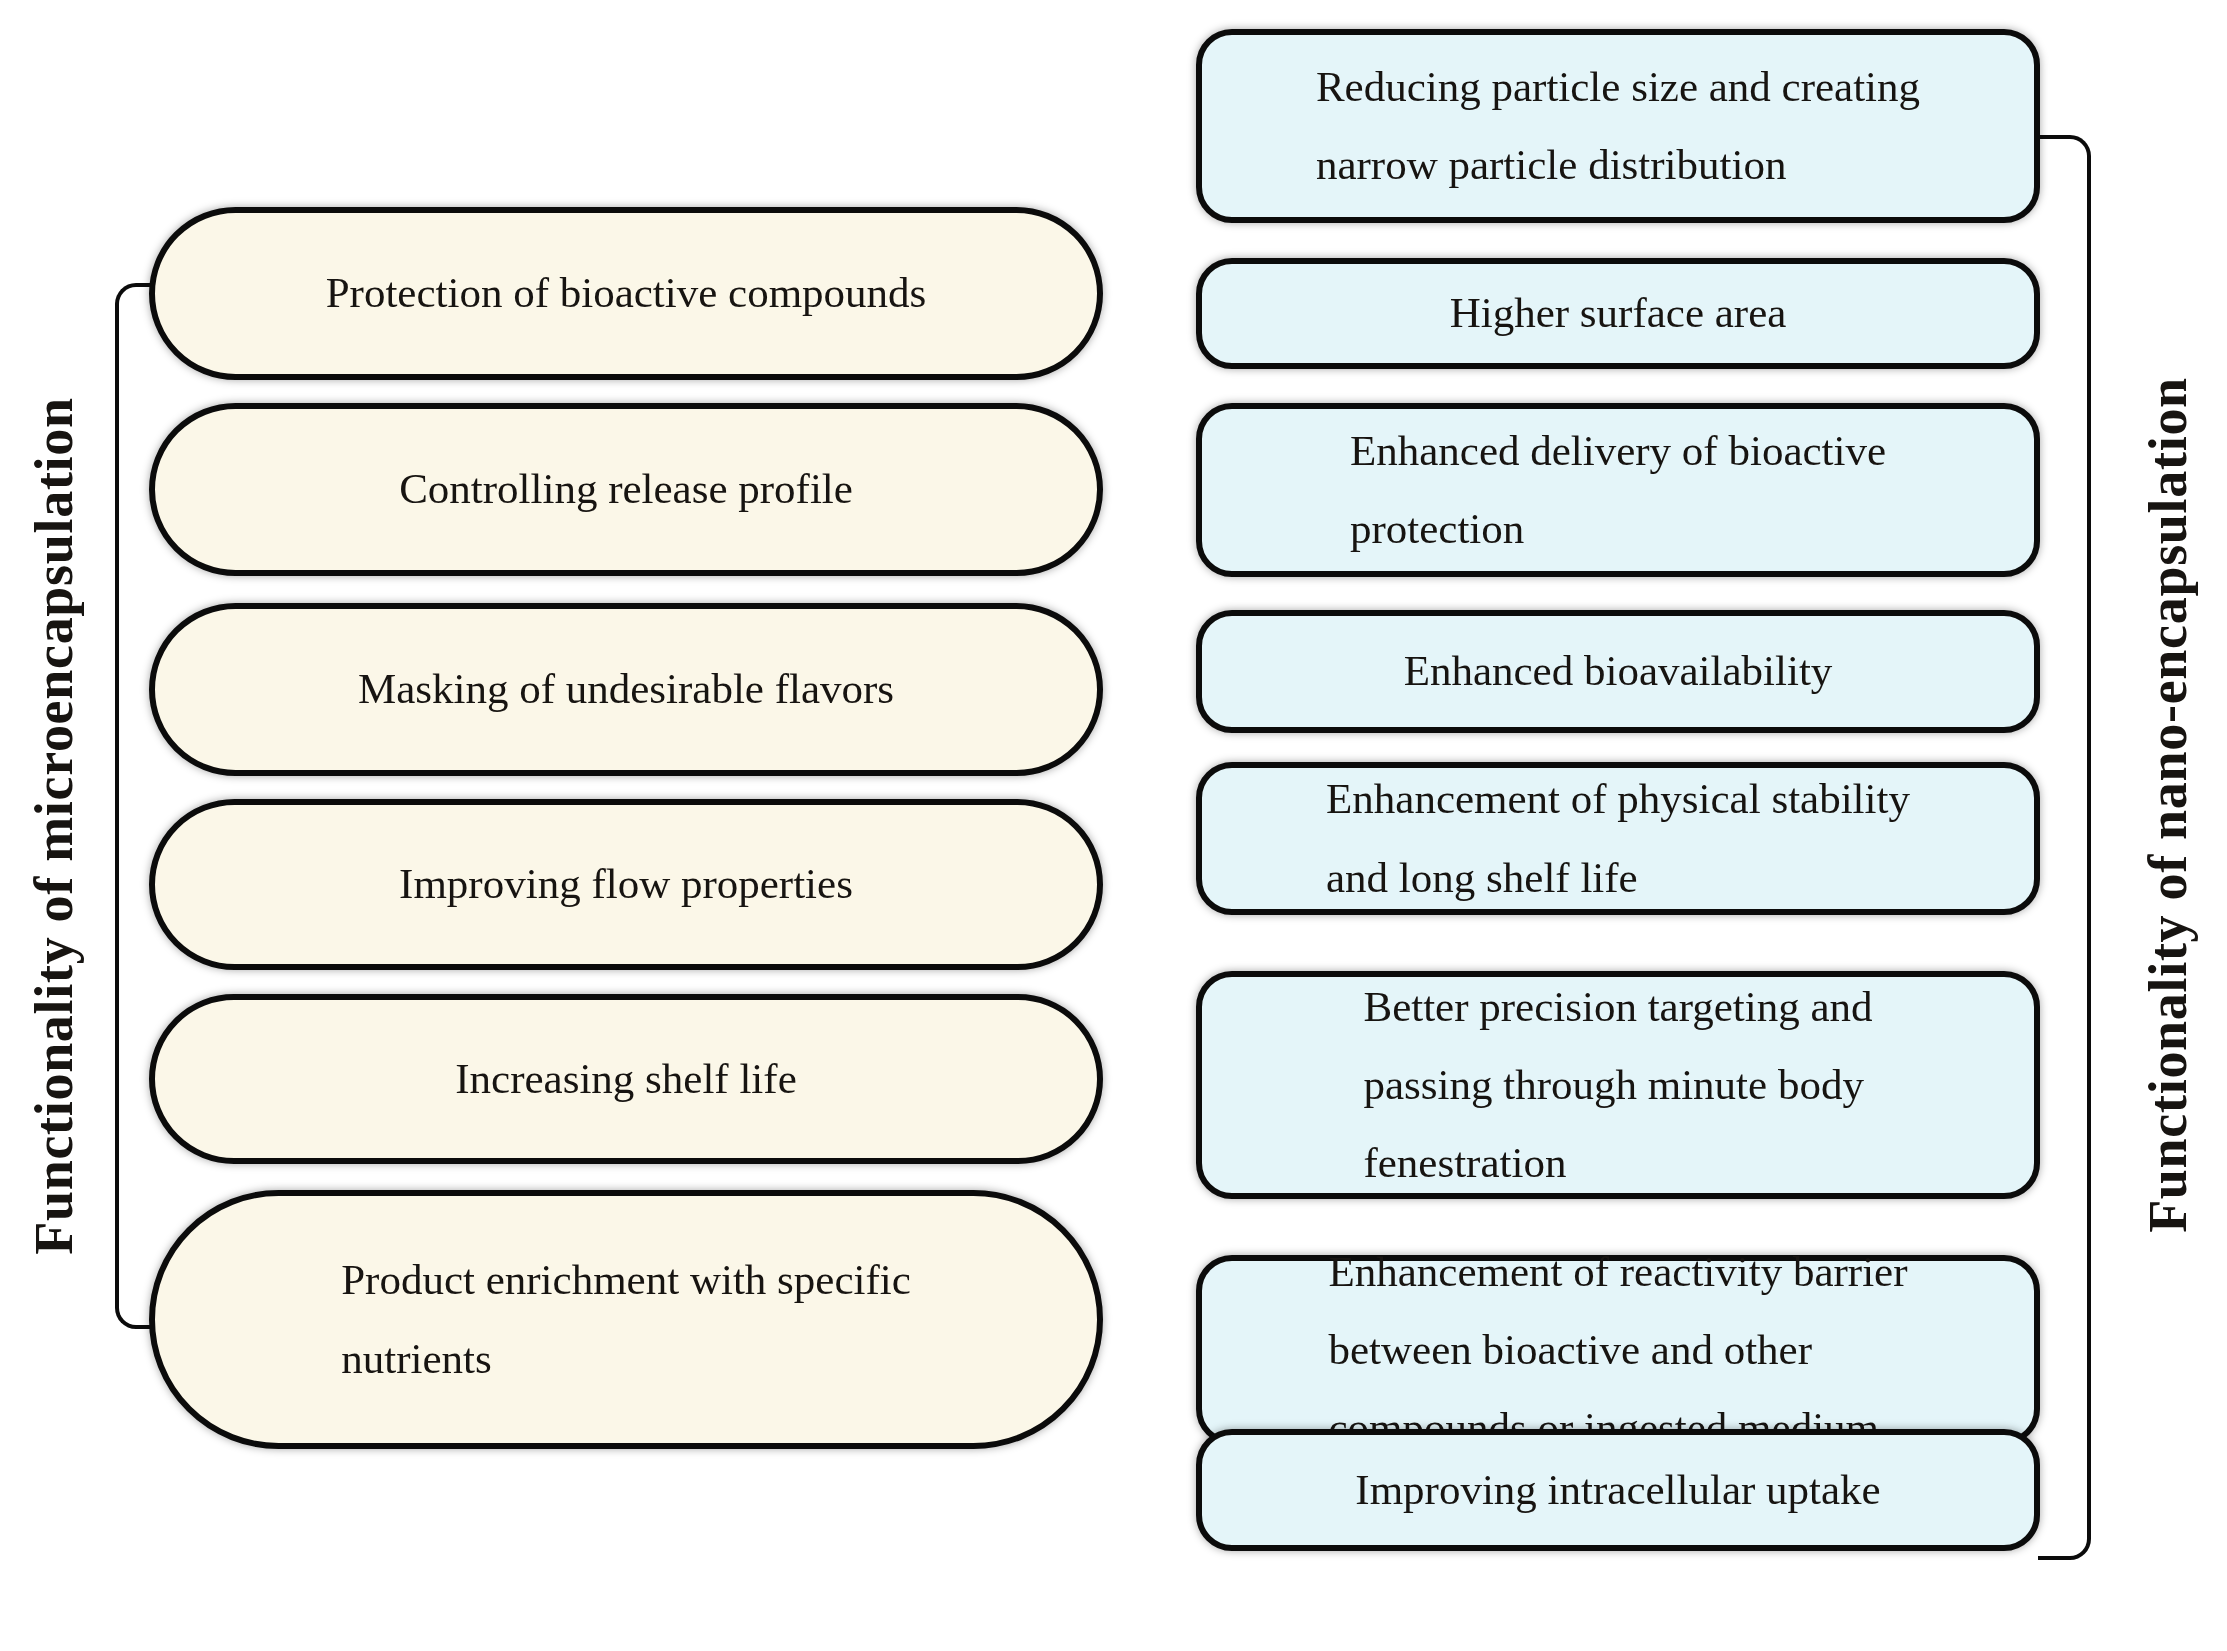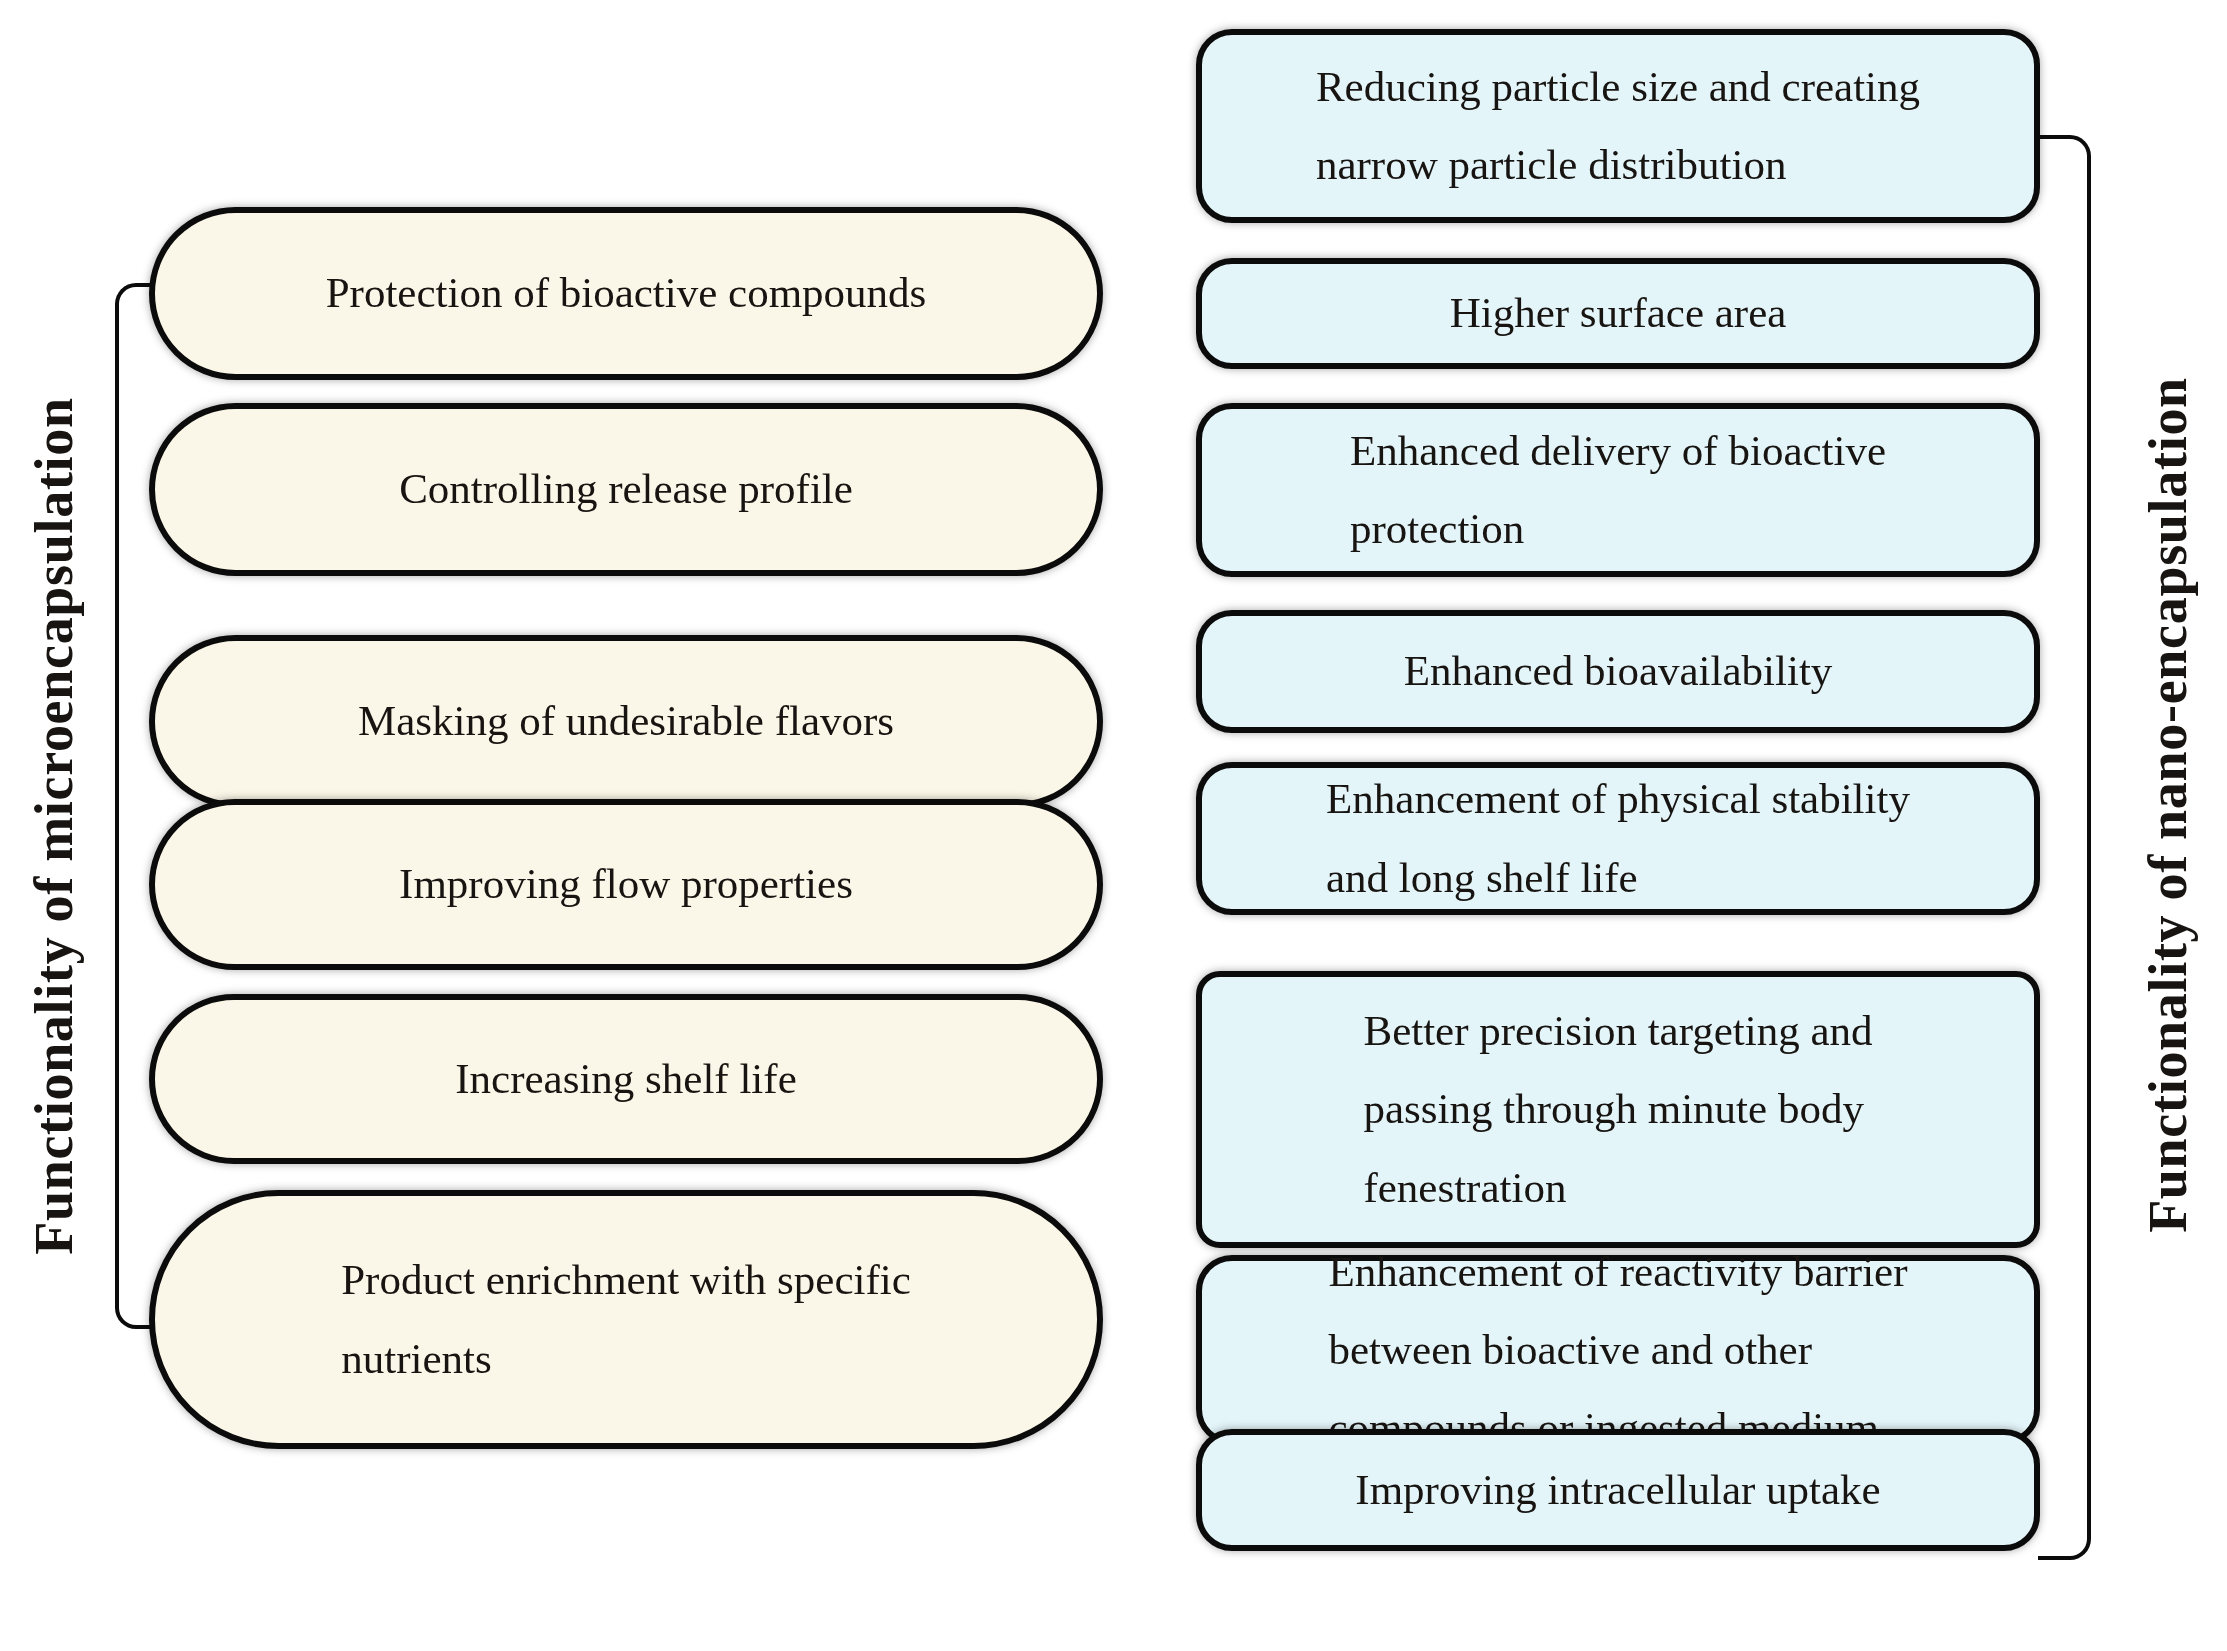--- a/index.html
+++ b/index.html
@@ -79,35 +79,35 @@
 <body>
 
 <div class="canvas">
 
   <div class="side-label left">Functionality of microencapsulation</div>
 
   <div class="bracket left"></div>
 
   <div class="shape oval" style="top:207px;  height:173px;"><span>Protection of bioactive compounds</span></div>
   <div class="shape oval" style="top:403px;  height:173px;"><span>Controlling release profile</span></div>
-  <div class="shape oval" style="top:603px;  height:173px;margin-top:32px;"><span>Masking of undesirable flavors</span></div>
+  <div class="shape oval" style="top:603px;  height:173px;"><span>Masking of undesirable flavors</span></div>
   <div class="shape oval" style="top:799px; height:171px;"><span>Improving flow properties</span></div>
   <div class="shape oval" style="top:994px; height:170px;"><span>Increasing shelf life</span></div>
   <div class="shape oval" style="top:1190px; height:259px;"><span>Product enrichment with specific
 nutrients</span></div>
 
   <div class="shape rbox" style="top:29px;   height:194px;"><span>Reducing particle size and creating
 narrow particle distribution</span></div>
   <div class="shape rbox" style="top:258px;  height:111px;"><span>Higher surface area</span></div>
   <div class="shape rbox" style="top:403px;  height:174px;"><span>Enhanced delivery of bioactive
 protection</span></div>
   <div class="shape rbox" style="top:610px;  height:123px;"><span>Enhanced bioavailability</span></div>
   <div class="shape rbox" style="top:762px; height:153px;"><span>Enhancement of physical stability
 and long shelf life</span></div>
-  <div class="shape rbox" style="top:971px; height:277px;border-radius:24px;"><span>Better precision targeting and
+  <div class="shape rbox" style="top:971px; height:228px;"><span>Better precision targeting and
 passing through minute body
 fenestration</span></div>
   <div class="shape rbox" style="top:1255px; height:190px;"><span>Enhancement of reactivity barrier
 between bioactive and other
 compounds or ingested medium</span></div>
   <div class="shape rbox" style="top:1429px; height:122px;"><span>Improving intracellular uptake</span></div>
 
   <div class="bracket right"></div>
 
   <div class="side-label right">Functionality of nano-encapsulation</div>

